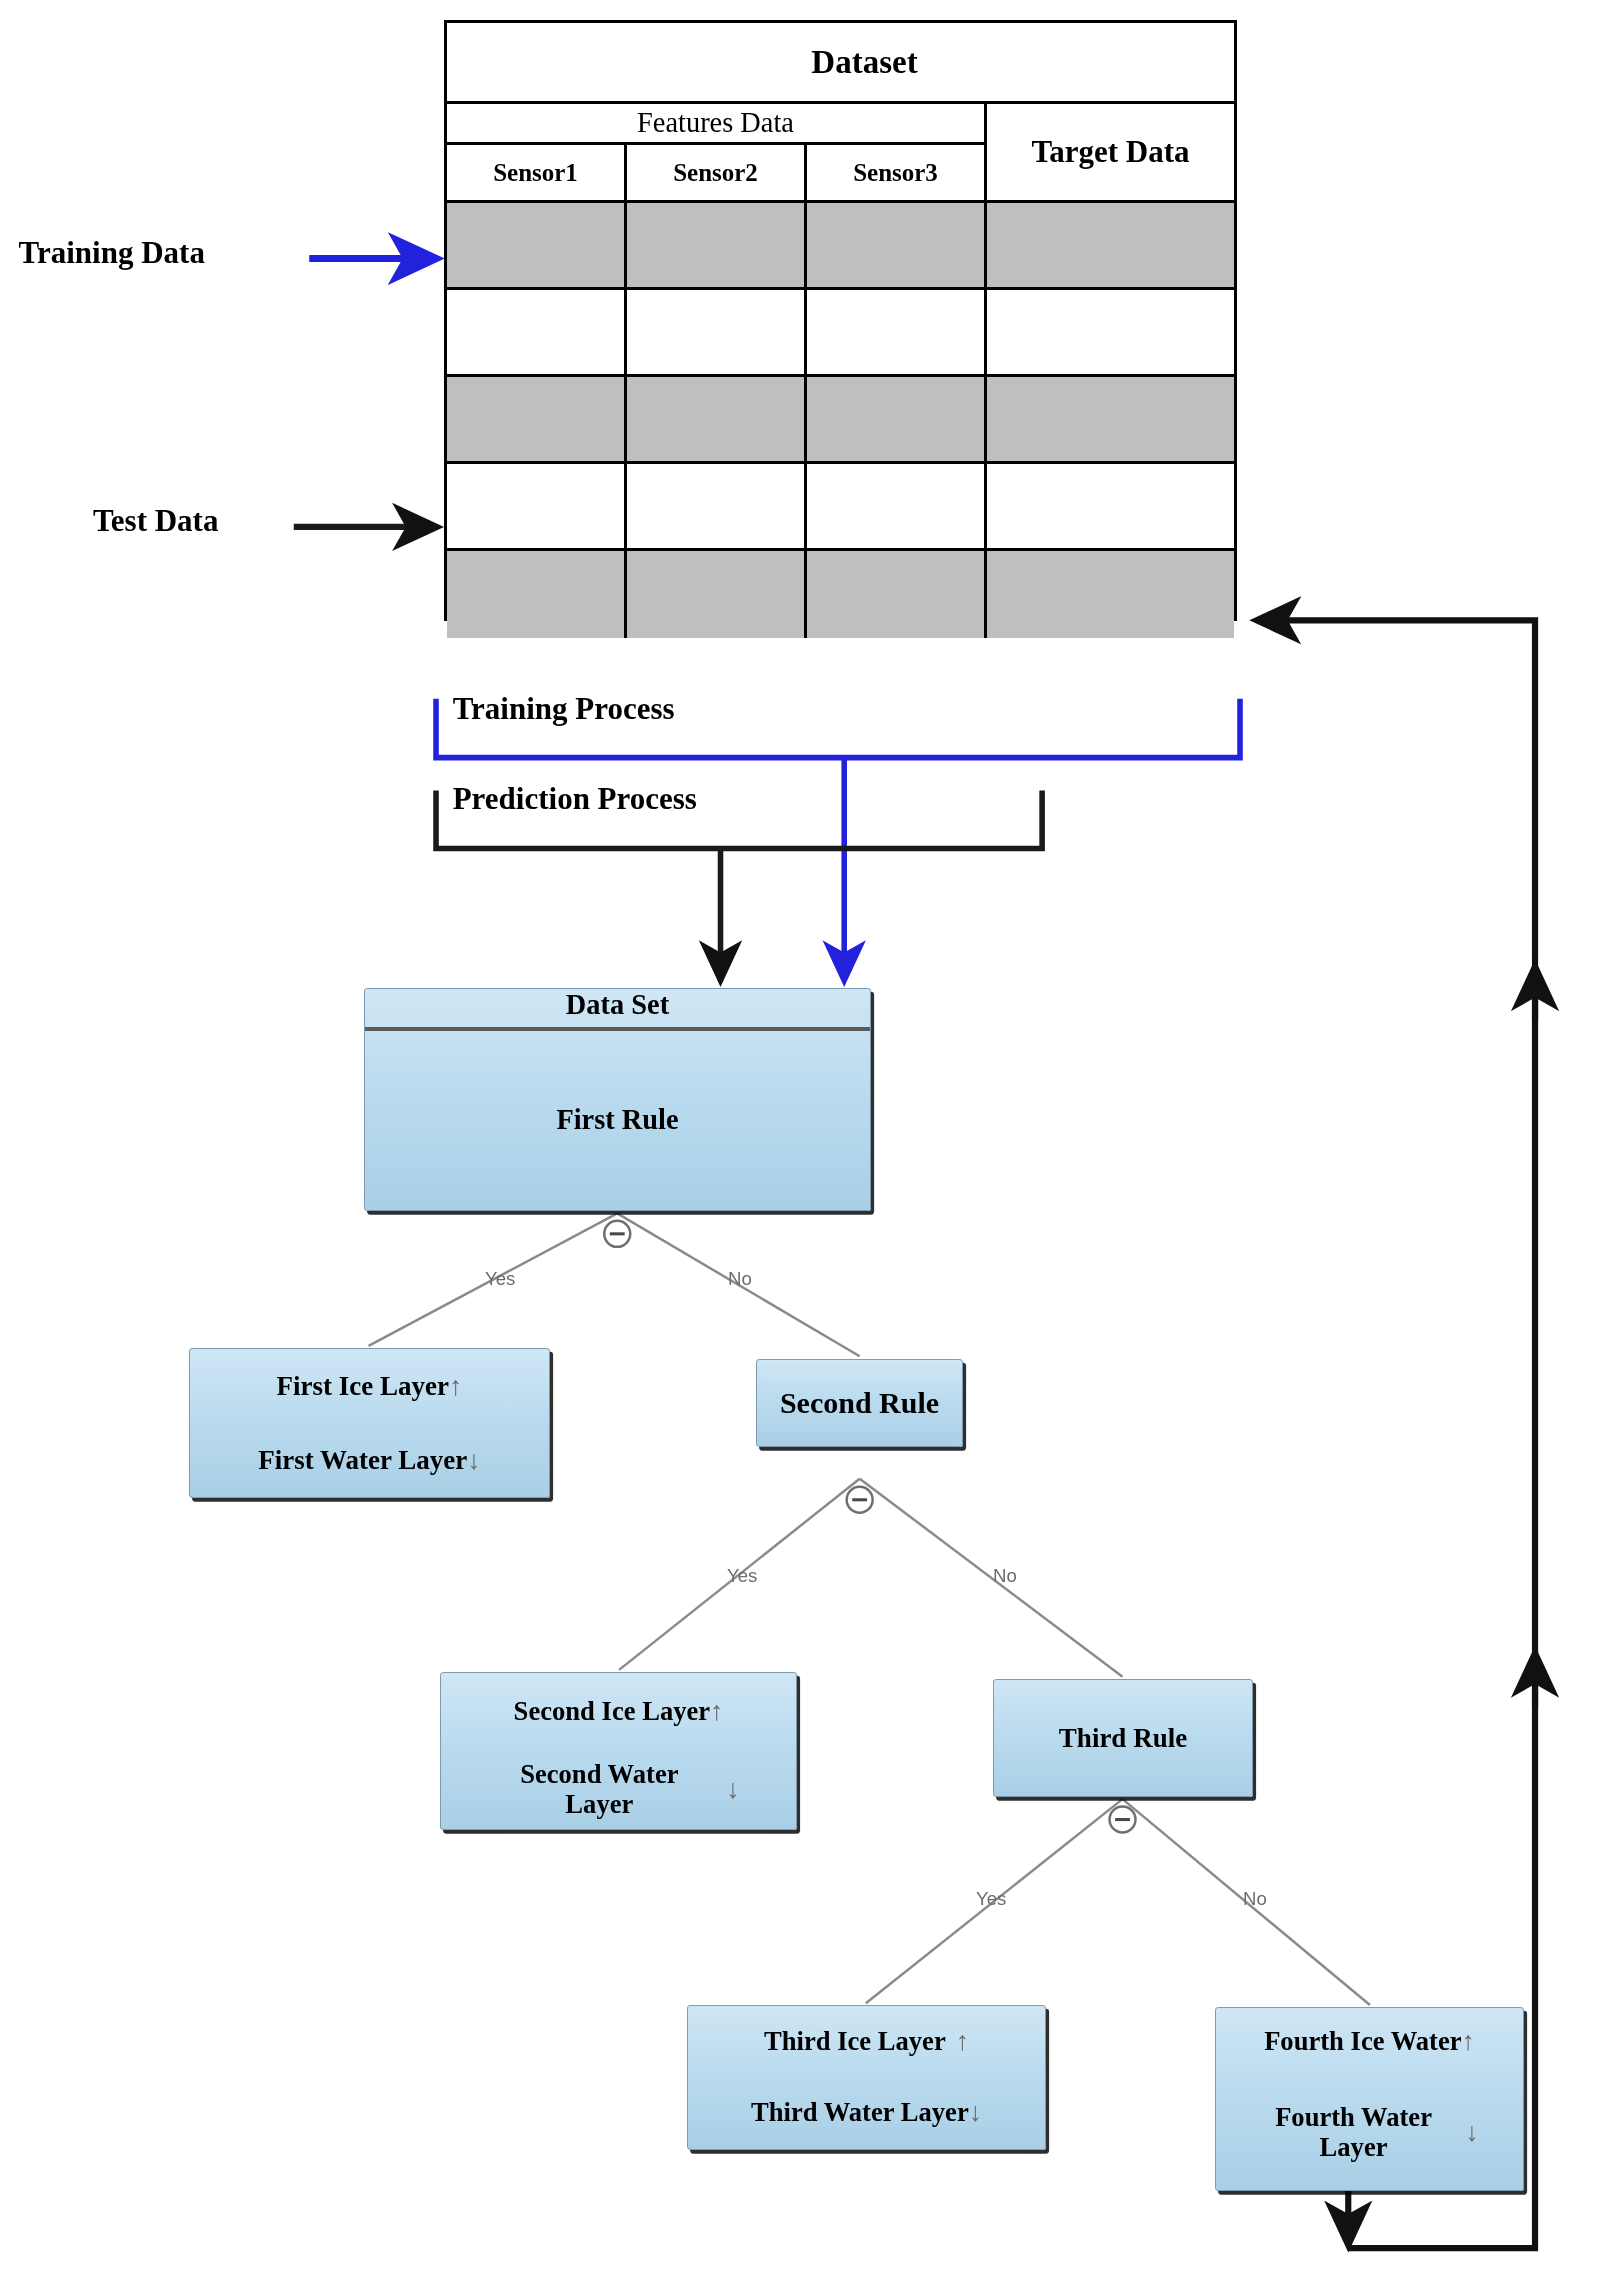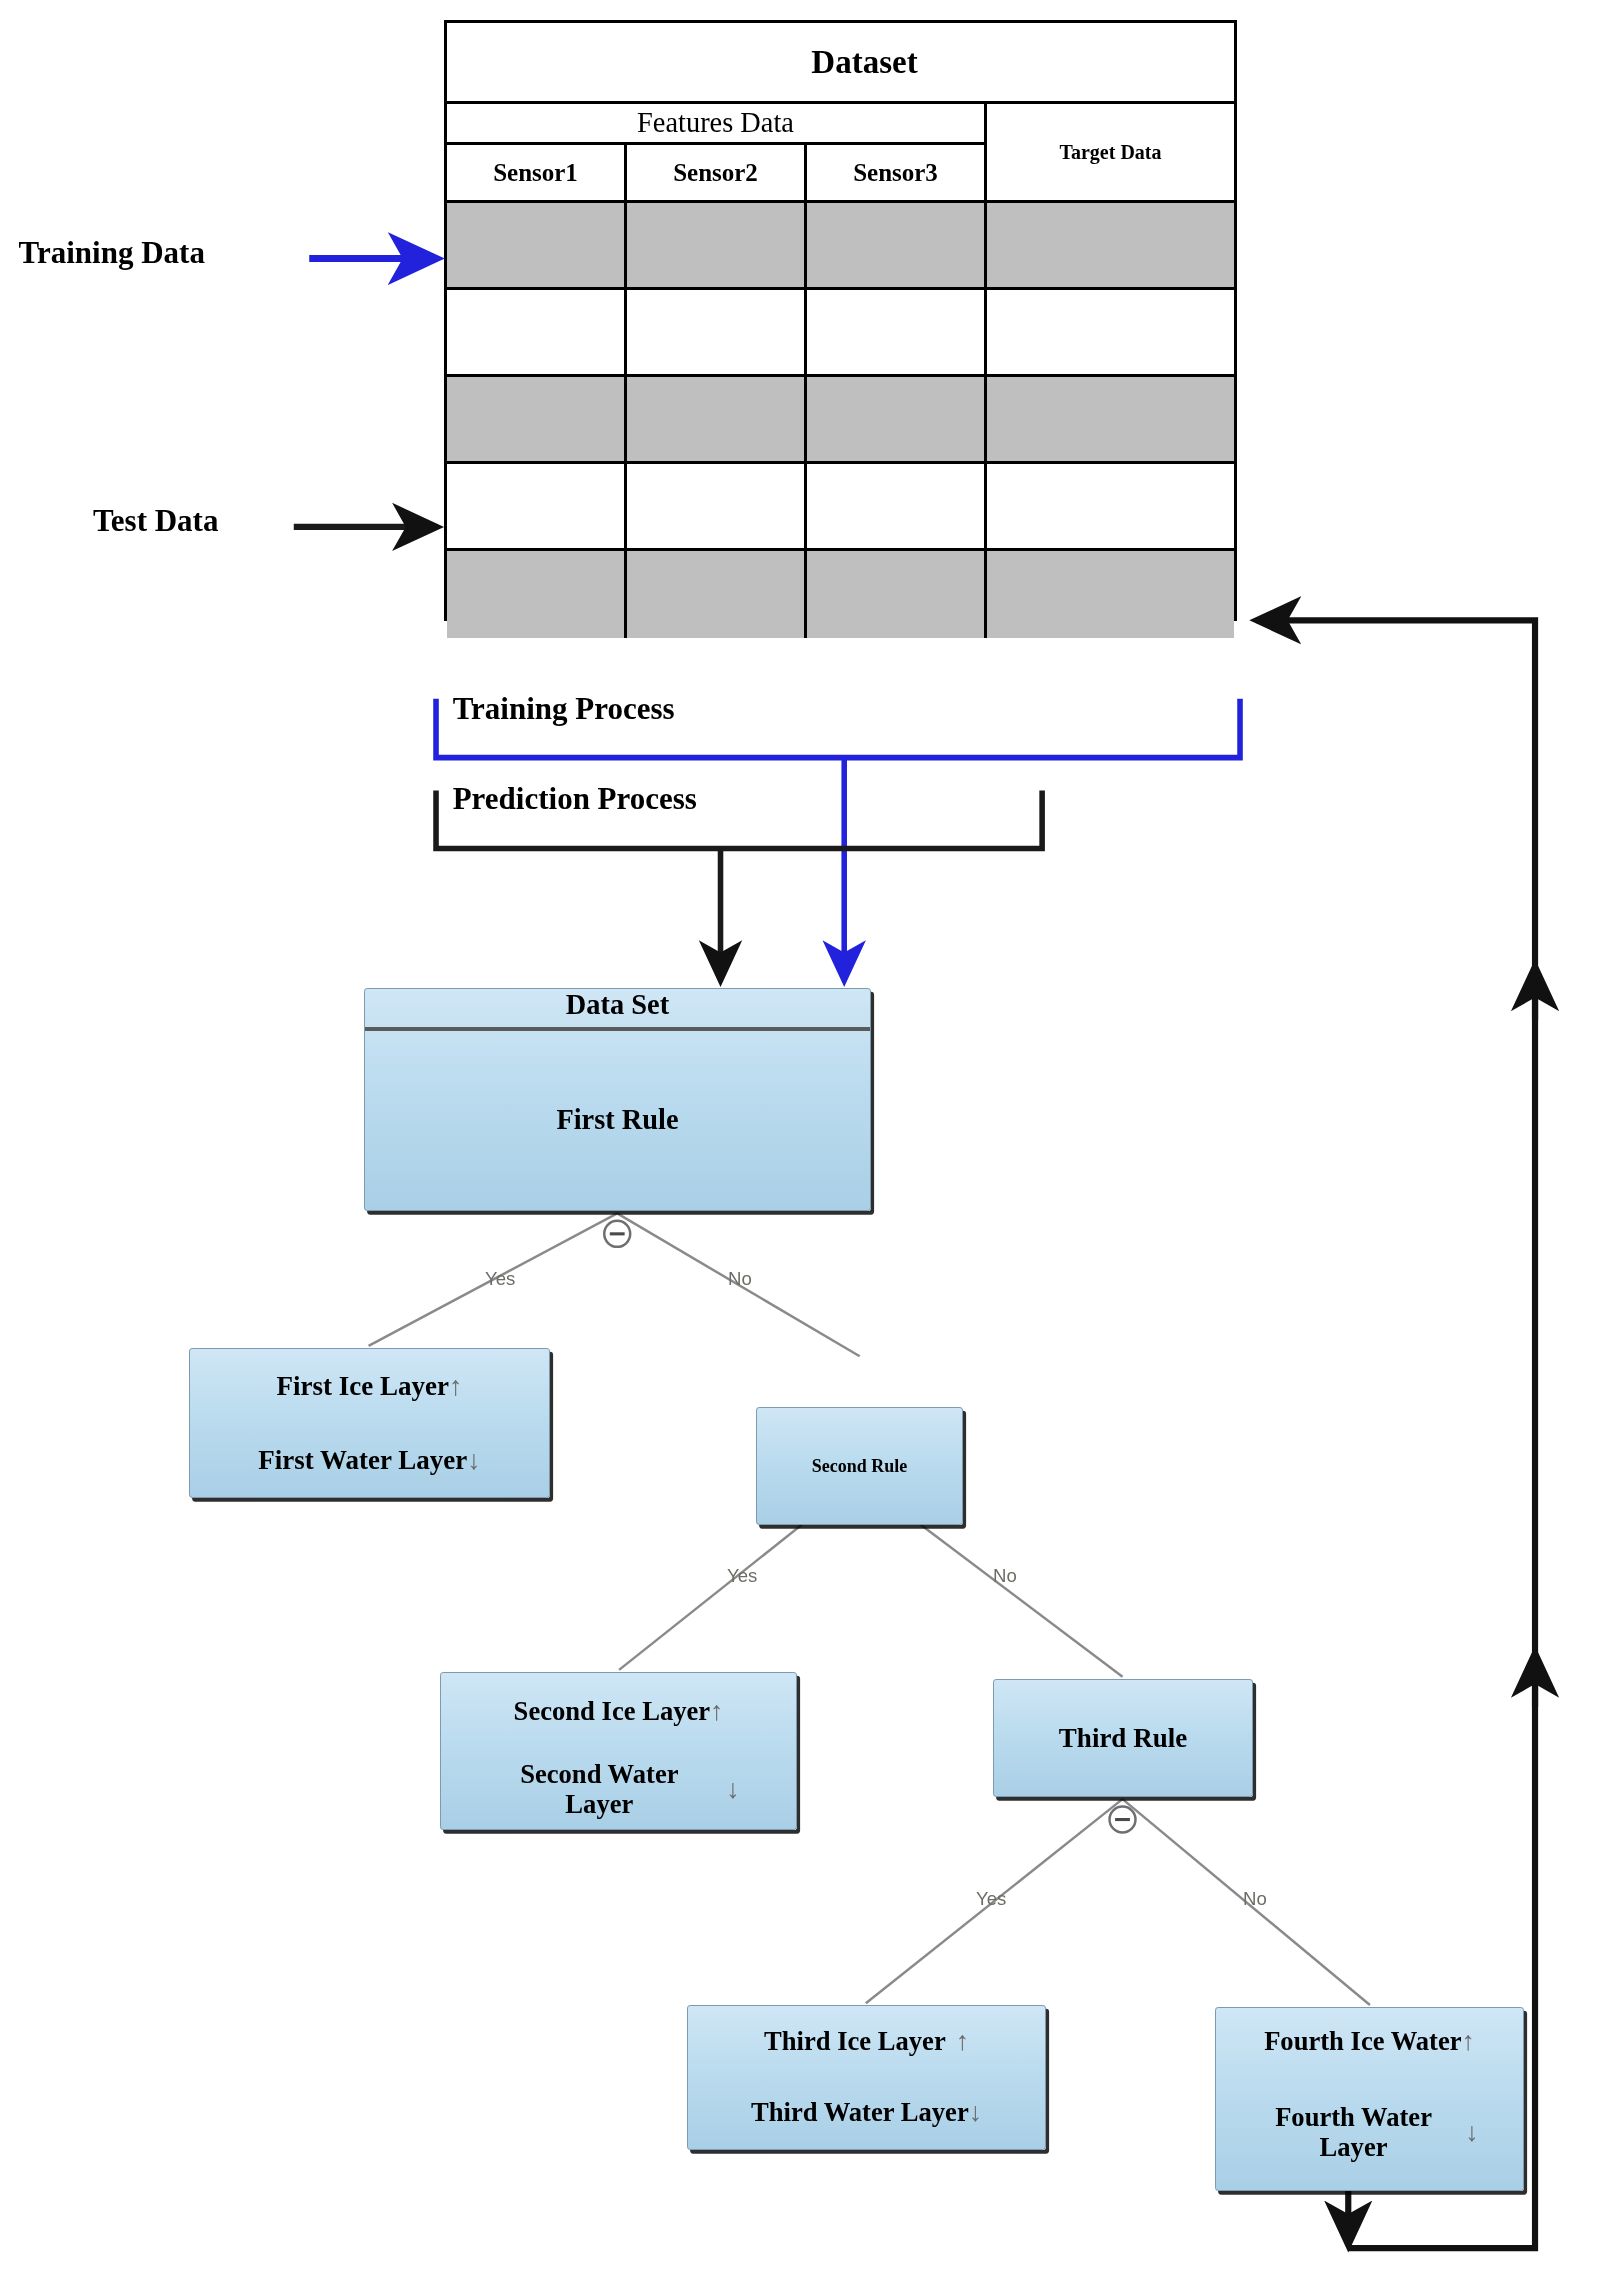--- a/index.html
+++ b/index.html
@@ -15,21 +15,21 @@
       font-size:33px;font-weight:bold;color:#000;border-bottom:3.1px solid #000;box-sizing:border-box;padding-left:48px;}
   .hdr-row{display:flex;height:99px;border-bottom:3.1px solid #000;box-sizing:border-box;}
   .features-col{width:540px;border-right:3.1px solid #000;box-sizing:border-box;display:flex;flex-direction:column;}
   .features-title{height:41px;display:flex;align-items:center;justify-content:center;
       font-size:28.4px;font-weight:normal;border-bottom:3.1px solid #000;box-sizing:border-box;}
   .sensor-row{flex:1;display:flex;}
   .sensor-cell{flex:1;display:flex;align-items:center;justify-content:center;
       font-size:25px;font-weight:bold;border-right:3.1px solid #000;box-sizing:border-box;}
   .sensor-cell:last-child{border-right:none;}
   .target-col{flex:1;display:flex;align-items:center;justify-content:center;
-      font-size:20px;font-weight:bold;}
+      font-size:31px;font-weight:bold;}
   .data-row{display:flex;height:87px;border-bottom:3.1px solid #000;box-sizing:border-box;}
   .data-row:last-child{border-bottom:none;}
   .data-cell{width:180px;border-right:3.1px solid #000;box-sizing:border-box;}
   .data-cell.tgt{width:auto;flex:1;border-right:none;}
   .shaded{background:#bfbfbf;}
 
   
   .side-label{font-size:31px;font-weight:bold;color:#000;white-space:nowrap;}
   #training-data-label{left:18.6px;top:235px;}
   #test-data-label{left:93px;top:503px;}
@@ -49,21 +49,21 @@
   .node .ln{display:flex;align-items:center;justify-content:center;line-height:1.12;}
   .node .ln .txt{display:inline-block;}
   .arrow-glyph{color:#6b6b6b;font-weight:bold;display:inline-block;}
 
   #node-root{left:364px;top:988px;width:507px;height:223px;font-size:28.4px;}
   #node-root .hdr{padding:0 15px;}
   #node-root .divider{height:3.7px;background:#5a5a5a;margin:6.2px 0 0 0;}
   #node-root .rule{flex:1;display:flex;align-items:center;justify-content:center;font-size:28.4px;}
 
   #node-first-leaf{left:189px;top:1348px;width:361px;height:150px;font-size:27px;}
-  #node-second-rule{left:756px;top:1359px;width:207px;height:118px;font-size:18px;margin-top:48px;}
+  #node-second-rule{left:756px;top:1359px;width:207px;height:88px;font-size:30px;}
   #node-second-leaf{left:440px;top:1672px;width:357px;height:158px;font-size:26.6px;}
   #node-third-rule{left:993px;top:1679px;width:260px;height:118px;font-size:27px;}
   #node-third-leaf{left:687px;top:2005px;width:359px;height:145px;font-size:26.6px;}
   #node-fourth-leaf{left:1215px;top:2007px;width:309px;height:184px;font-size:26.6px;}
 
   .yn{position:absolute;font-family:"Liberation Sans", sans-serif;
       font-size:18.6px;color:#6d6d66;font-weight:normal;}
 
   svg#wires{position:absolute;left:0;top:0;width:1621px;height:2284px;
       pointer-events:none;}

